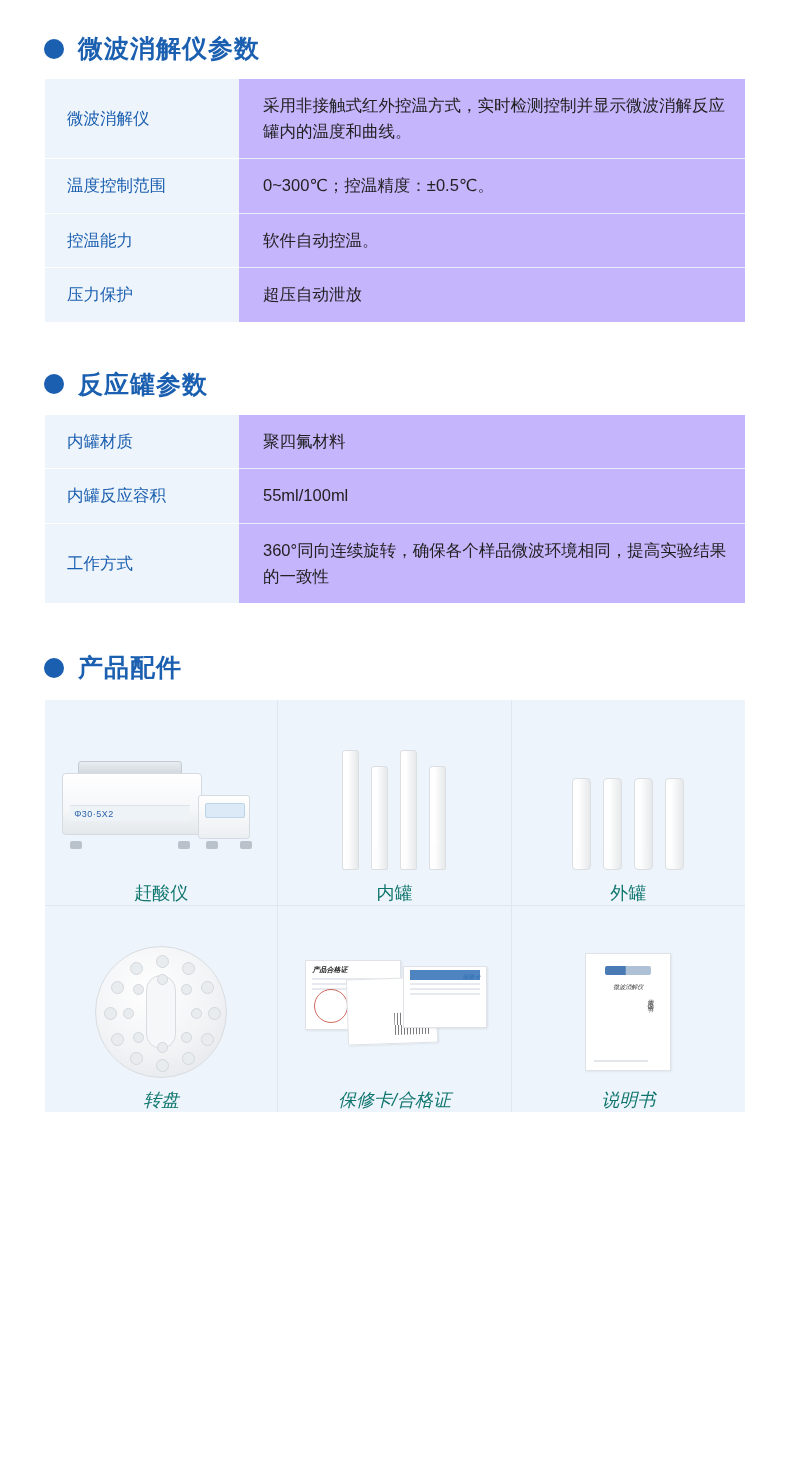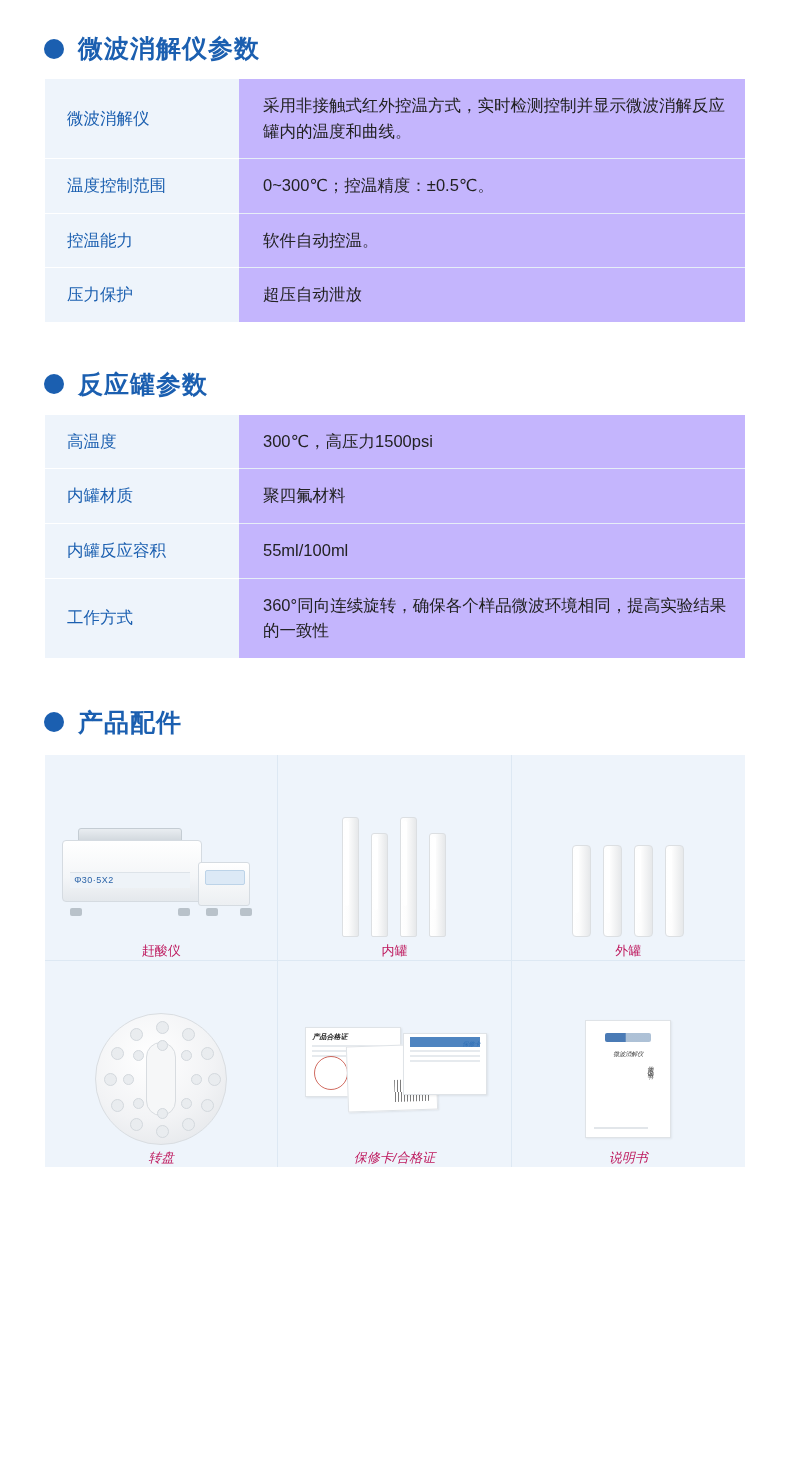--- a/index.html
+++ b/index.html
@@ -99,23 +99,23 @@
   .acc-cell:nth-child(n+4) { border-bottom: none; font-style: italic; }
   .acc-art {
     height: 140px;
     width: 100%;
     display: flex;
     align-items: center;
     justify-content: center;
     position: relative;
   }
   .acc-label {
-    font-size: 13px;
-    color: #be185d;
-    margin-top: 0;
+    font-size: 18px;
+    color: #0f766e;
+    margin-top: 6px;
   }
 
   
   .instrument { position: relative; width: 210px; height: 120px; }
   .inst-body {
     position: absolute; left: 6px; top: 28px;
     width: 140px; height: 62px;
     background: linear-gradient(180deg,#ffffff 0%, #f4f6f8 60%, #e4e8ec 100%);
     border: 1px solid #d5dbe1;
     border-radius: 4px;
@@ -294,24 +294,20 @@
     </table>
   </div>
 
   <div class="sec2">
     <div class="section-head">
       <span class="bullet"></span>
       <span class="section-title">反应罐参数</span>
     </div>
     <table class="spec-table">
       <tbody>
-        <tr>
-          <td class="key">高温度</td>
-          <td class="val">300℃，高压力1500psi</td>
-        </tr>
         <tr>
           <td class="key">内罐材质</td>
           <td class="val">聚四氟材料</td>
         </tr>
         <tr>
           <td class="key">内罐反应容积</td>
           <td class="val">55ml/100ml</td>
         </tr>
         <tr>
           <td class="key">工作方式</td>

